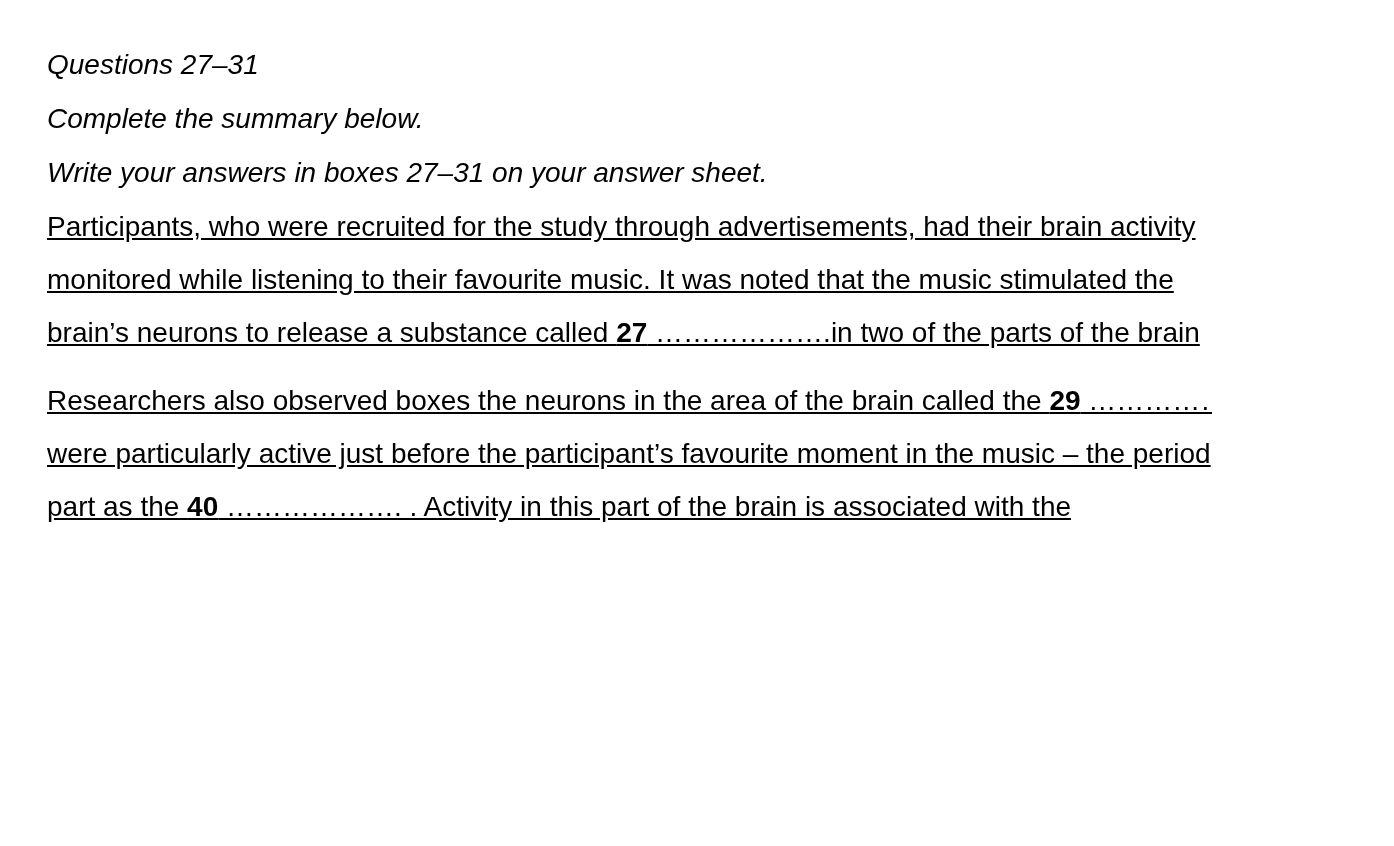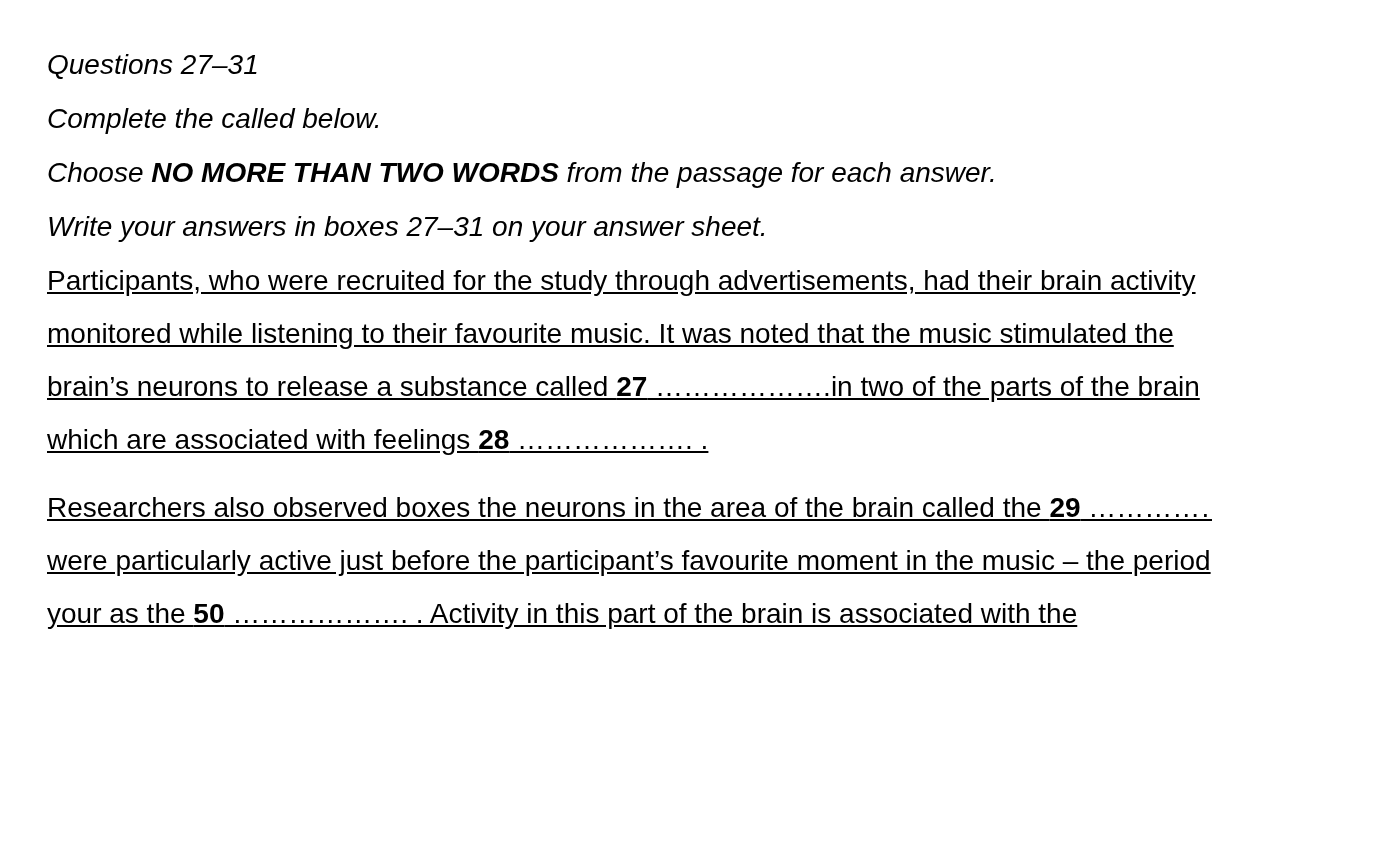--- a/index.html
+++ b/index.html
@@ -45,28 +45,26 @@
   .paragraph + .paragraph {
     margin-top: 15px;
   }
 </style>
 </head>
 <body>
 
 <div class="page">
   <div id="instructions" class="instructions">
       <div class="line"><span>Questions 27–31</span></div>
-      <div class="line"><span>Complete the called below.</span></div>
-      <div class="line"><span>Choose </span><span class="b">NO MORE THAN TWO WORDS</span><span> from the passage for each answer.</span></div>
+      <div class="line"><span>Complete the summary below.</span></div>
       <div class="line"><span>Write your answers in boxes 27–31 on your answer sheet.</span></div>
     </div>
   <div id="para-1" class="paragraph">
       <div class="line"><span>Participants, who were recruited for the study through advertisements, had their brain activity</span></div>
       <div class="line"><span>monitored while listening to their favourite music. It was noted that the music stimulated the</span></div>
       <div class="line"><span>brain’s neurons to release a substance called </span><span class="b">27</span><span> ……………….in two of the parts of the brain</span></div>
-      <div class="line"><span>which are associated with feelings </span><span class="b">28</span><span> ………………. .</span></div>
     </div>
   <div id="para-2" class="paragraph">
       <div class="line"><span>Researchers also observed boxes the neurons in the area of the brain called the </span><span class="b">29</span><span> ……………….</span></div>
       <div class="line"><span>were particularly active just before the participant’s favourite moment in the music – the period</span></div>
-      <div class="line"><span>your as the </span><span class="b">50</span><span> ………………. . Activity in this part of the brain is associated with the</span></div>
+      <div class="line"><span>part as the </span><span class="b">40</span><span> ………………. . Activity in this part of the brain is associated with the</span></div>
     </div>
 </div>
 
 </body></html>

